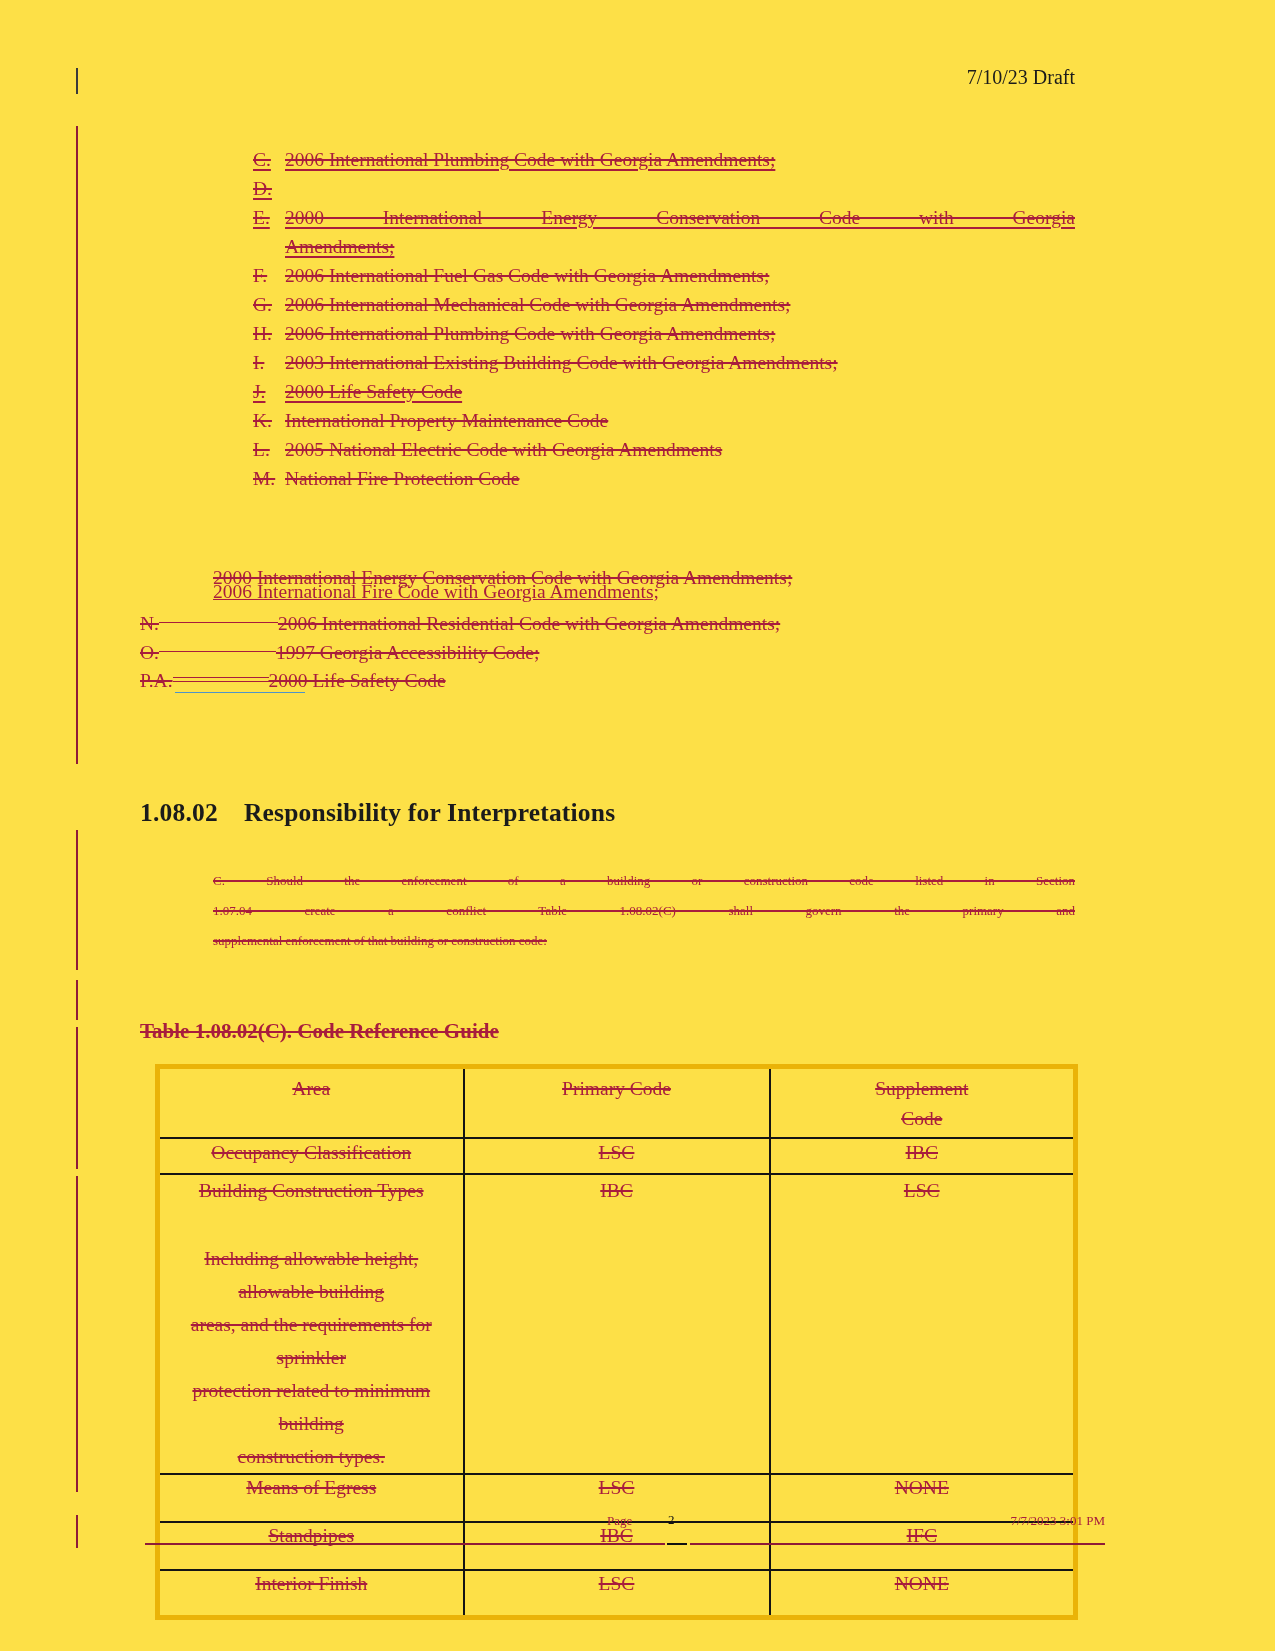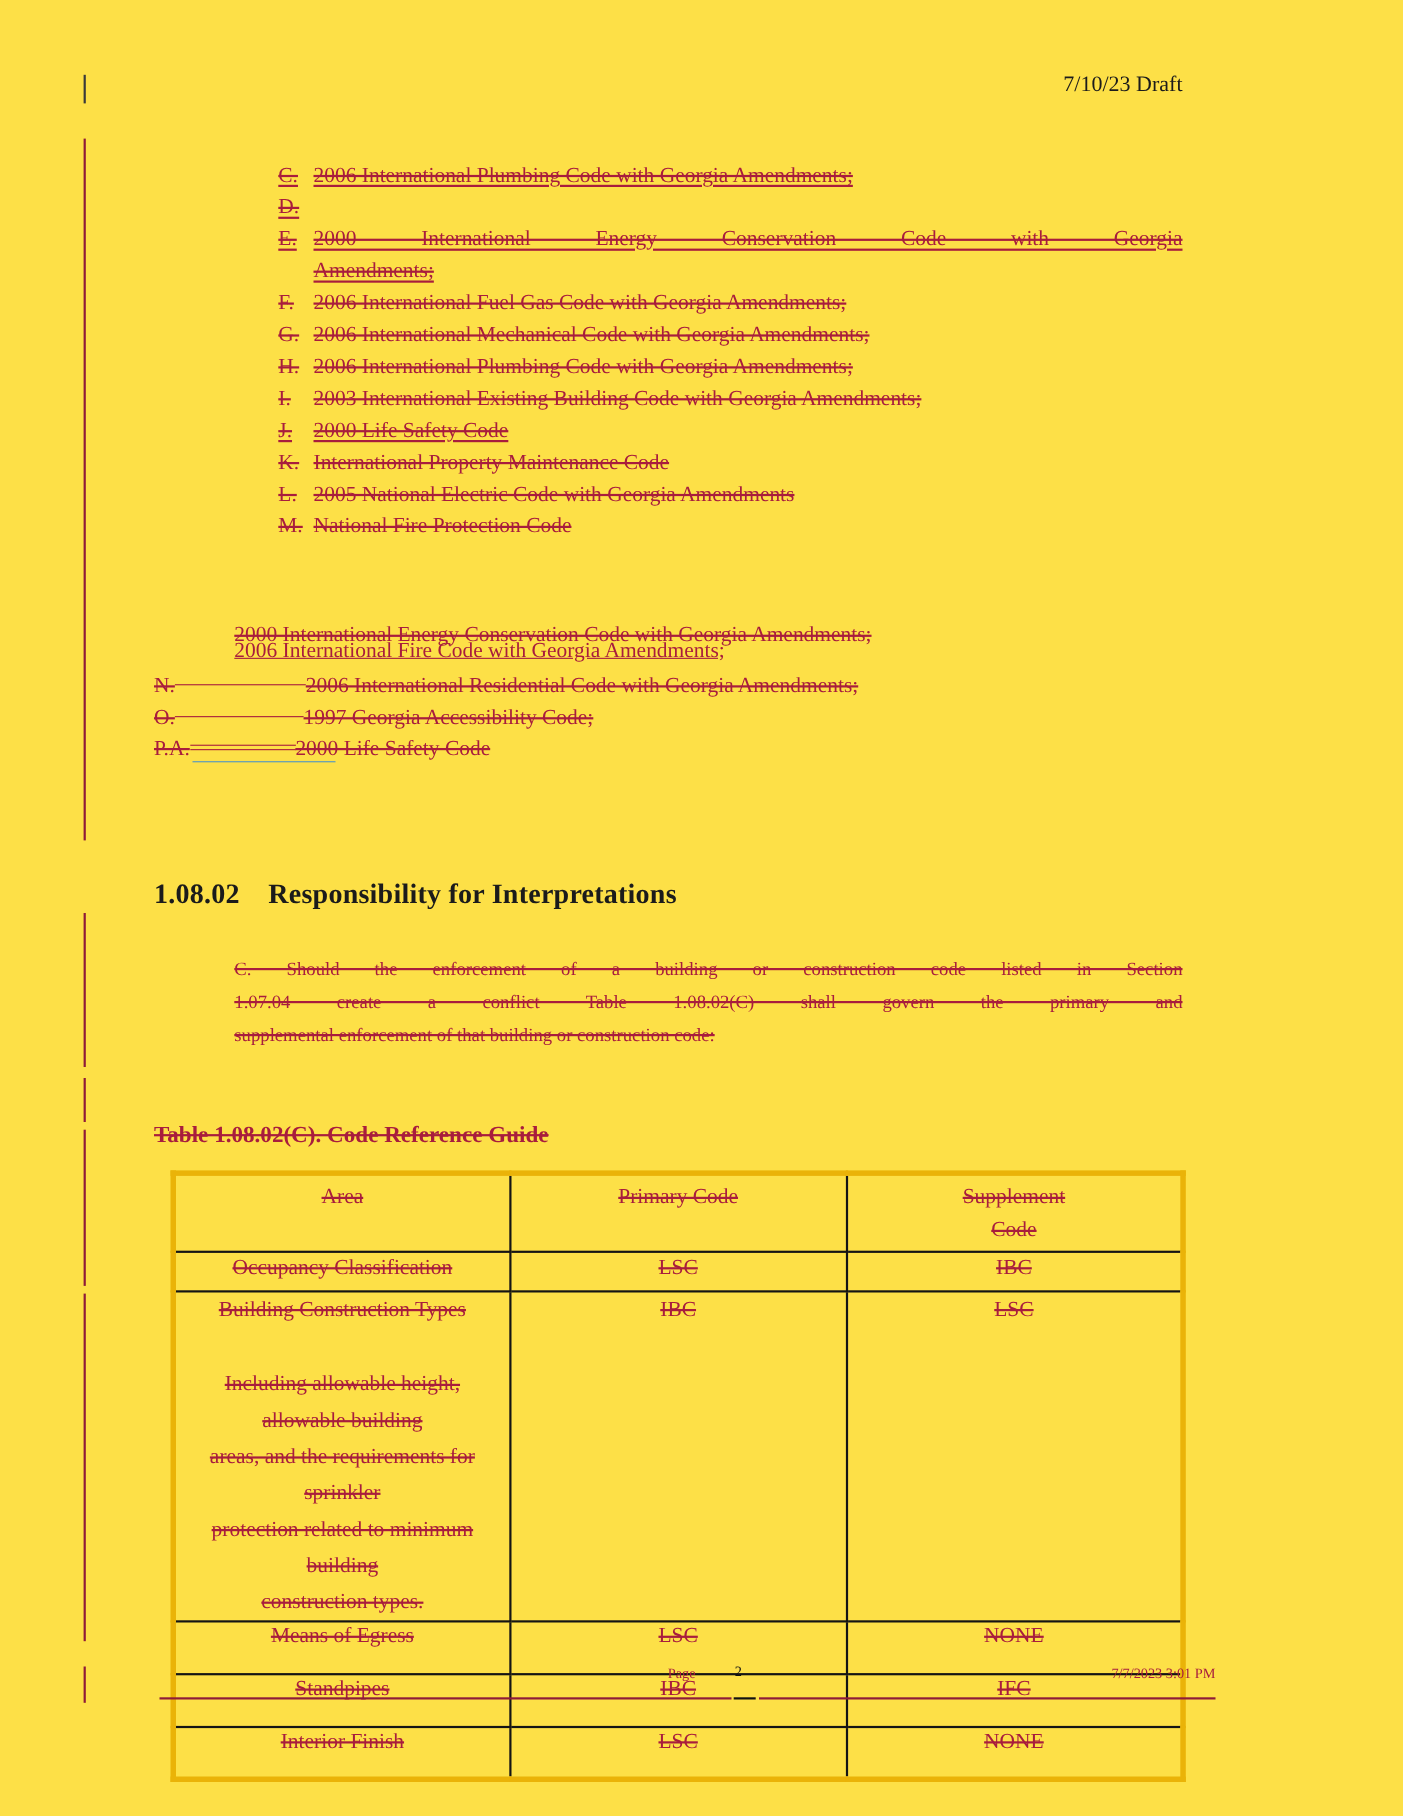--- a/index.html
+++ b/index.html
@@ -47,21 +47,21 @@
   .tab-row.n3{top:666px;}
   .tab-fill{height:0;border-top:1.6px solid var(--red);align-self:center;transform:translateY(-1px);}
   .tab-fill.double{height:5px;border-bottom:1.6px solid var(--red);}
   .blue-underline{position:absolute;left:35px;top:26px;width:130px;border-top:1.8px solid var(--blue);}
 
   
   .section-heading{position:absolute;top:798px;left:0;font-weight:bold;font-size:25.5px;color:var(--ink);letter-spacing:.2px;}
   .section-heading .num{margin-right:26px;}
 
   
-  .section-paragraph{position:absolute;top:866px;left:73px;width:862px;font-size:17px;line-height:30px;}
+  .section-paragraph{position:absolute;top:866px;left:73px;width:862px;font-size:13px;line-height:30px;}
 
   
   .table-caption{position:absolute;top:1019px;left:0;font-size:21px;font-weight:bold;}
 
   
   table.code-table{position:absolute;top:1064px;left:15px;border-collapse:collapse;table-layout:fixed;width:923px;font-size:19.5px;}
   table.code-table td,table.code-table th{border:2px solid #141414;text-align:center;vertical-align:top;font-weight:normal;}
   table.code-table{border:5px solid #eab308;}
   th.hdr{height:71px;padding-top:5px;white-space:pre-line;line-height:30px;}
   td.c-area{width:525px;}

